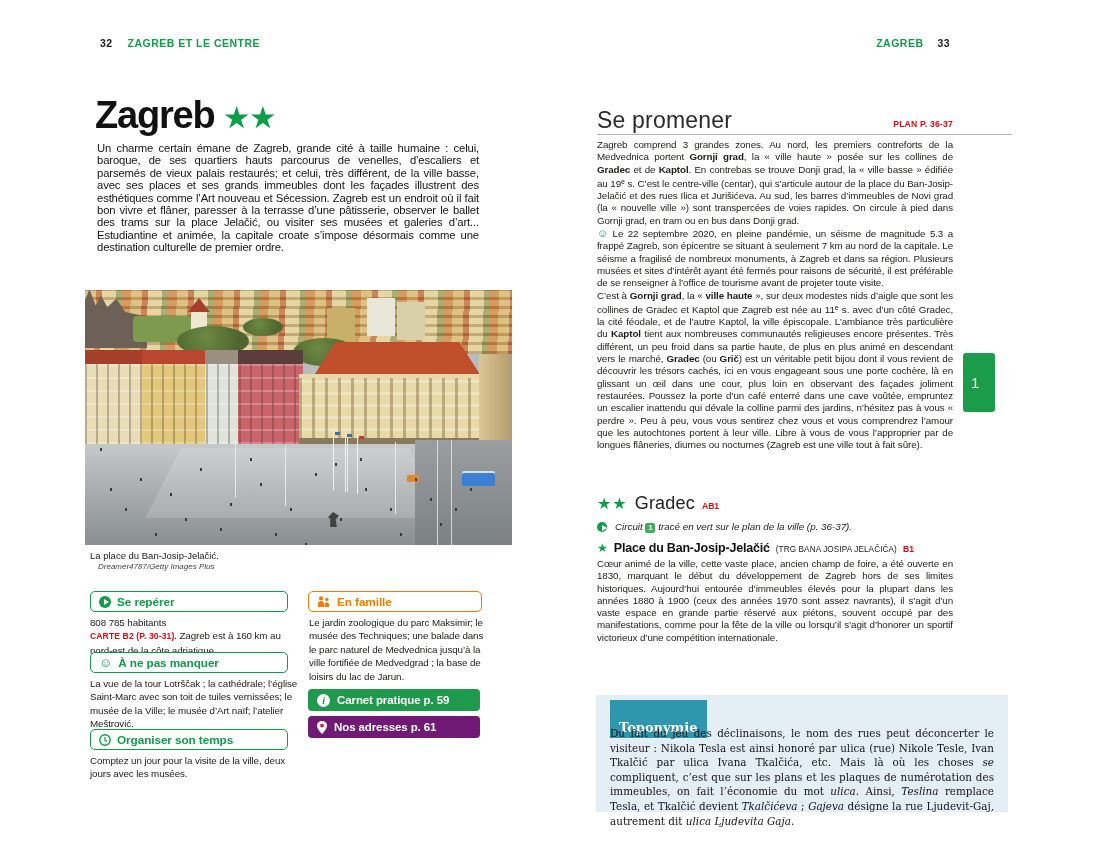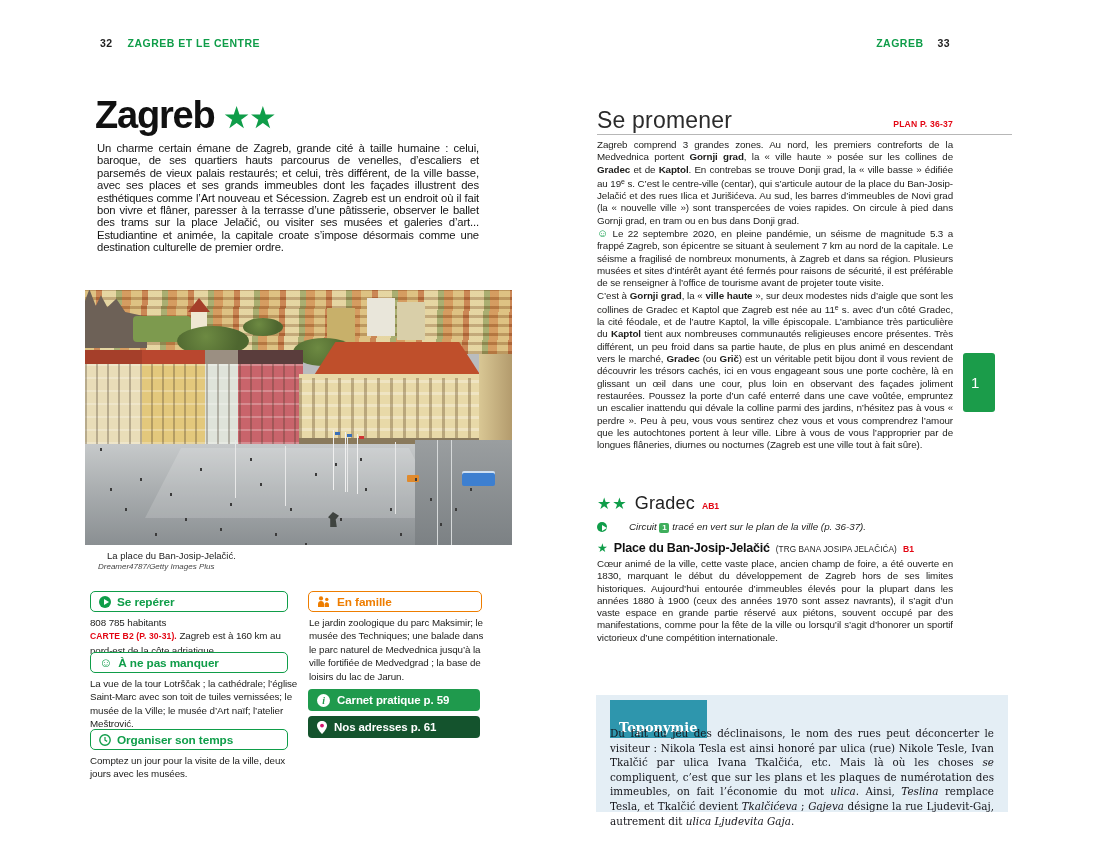--- a/index.html
+++ b/index.html
@@ -13,33 +13,33 @@
   .runhead { font-size:10.5px; font-weight:700; letter-spacing:.5px; color:#0f9d49; }
   .lp-head { left:100px; top:37px; display:flex; gap:15px; }
   .rp-head { left:790px; top:37px; width:160px; display:flex; justify-content:flex-end; gap:14px; }
 
   
   .zagreb-title { left:95px; top:94px; font-size:38px; font-weight:800; letter-spacing:-1.2px; color:#111; display:flex; align-items:center; gap:10px; }
   .title-stars { color:#0f9d49; font-size:27px; letter-spacing:2px; padding-top:4px; }
   .intro { left:97px; top:142px; width:382px; font-size:11.3px; line-height:12.4px; text-align:justify; color:#151515; letter-spacing:-.15px; }
 
   .photo { left:85px; top:290px; width:427px; height:255px; overflow:hidden; background:#b9bcbe; }
-  .caption { left:107px; top:550px; font-size:9.5px; color:#222;text-align:center; }
+  .caption { left:90px; top:550px; font-size:9.5px; color:#222;text-align:center; }
   .credit  { left:98px; top:562px; font-size:8px; font-style:italic; color:#444; }
 
   .box-h { height:21px; border:1.3px solid #0f9d49; border-radius:5px; display:flex; align-items:center; gap:6px;
            padding:0 8px; font-weight:700; font-size:11.8px; color:#0f9d49; background:#fff; letter-spacing:-.1px; }
   .box-h.orange { border-color:#ee7d00; color:#ee7d00; }
   .box-t { font-size:9.8px; line-height:13.4px; color:#1d1d1b; letter-spacing:-.1px; }
   .carte { color:#e30613; font-weight:700; font-size:8.6px; letter-spacing:.1px; }
 
   .ref-btn { width:172px; height:22px; border-radius:4px; display:flex; align-items:center; gap:7px; padding:0 9px;
              color:#fff; font-weight:700; font-size:11.5px; letter-spacing:-.1px; cursor:pointer; }
   .btn-green { background:#1f9a4d; }
-  .btn-pink  { background:#14532d; }
+  .btn-pink  { background:#701a75; }
 
   
   .play { width:12px; height:12px; border-radius:50%; background:#0f9d49; position:relative; flex:none; }
   .play::after { content:""; position:absolute; left:4.5px; top:3px; border-left:5px solid #fff; border-top:3px solid transparent; border-bottom:3px solid transparent; }
   .smiley { color:#0f9d49; font-size:13px; line-height:1; flex:none; }
   .inline-smiley { color:#0f9d49; font-size:11px; }
   .info-ic { width:13px; height:13px; border-radius:50%; background:#fff; color:#1f9a4d; font-family:"Liberation Serif",serif;
              font-style:italic; font-weight:700; font-size:10px; display:flex; align-items:center; justify-content:center; flex:none; }
   .circ-num { display:inline-block; width:10px; height:10px; background:#3fae5c; border-radius:2px; color:#fff; font-style:normal;
               font-weight:700; font-size:8px; line-height:10px; text-align:center; vertical-align:0px; }
@@ -50,21 +50,21 @@
   .rule { left:597px; top:134px; width:415px; height:1px; background:#b7b7b7; }
 
   .rp-body { left:597px; top:139px; width:356px; font-size:9.8px; line-height:12.3px; text-align:justify; letter-spacing:-.1px; }
   .rp-body p { margin:0; }
   .rp-body b, .pl-body b { font-weight:700; }
 
   .gradec-h { left:597px; top:493px; display:flex; align-items:baseline; gap:7px; }
   .g-stars { color:#0f9d49; font-size:16px; letter-spacing:1px; }
   .g-name { font-size:18px; font-weight:400; color:#222; letter-spacing:.2px; }
   .redref { color:#e30613; font-weight:700; font-size:8.6px; }
-  .circuit { left:597px; top:521px; font-size:9.8px; font-style:italic; display:flex; align-items:center; gap:22px; color:#1d1d1b; }
+  .circuit { left:597px; top:521px; font-size:9.8px; font-style:italic; display:flex; align-items:center; gap:8px; color:#1d1d1b; }
 
   .place-h { left:597px; top:541px; display:flex; align-items:baseline; gap:6px; }
   .p-star { color:#0f9d49; font-size:12px; }
   .p-name { font-size:12.5px; font-weight:700; letter-spacing:-.2px; color:#111; }
   .p-sub  { font-size:8.2px; font-weight:400; color:#222; letter-spacing:.1px; }
   .pl-body { left:597px; top:558px; width:356px; font-size:9.8px; line-height:12.3px; text-align:justify; letter-spacing:-.1px; }
   .pl-body p { margin:0; }
 
   .topo { left:596px; top:695px; width:412px; height:117px; background:#e4eef5; }
   .topo-tab { position:absolute; left:14px; top:5px; background:#2e96ad; color:#fff; font-family:"DejaVu Serif",serif;

